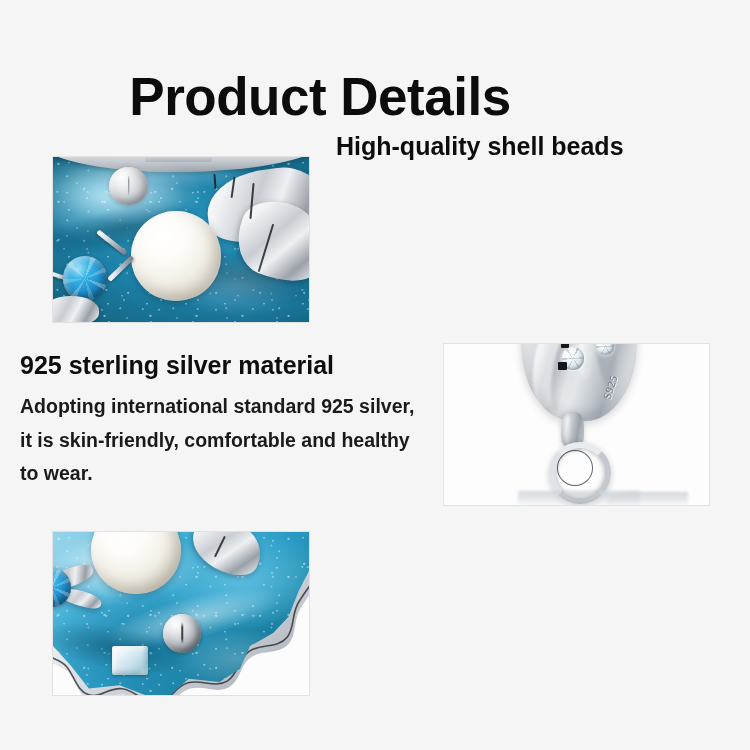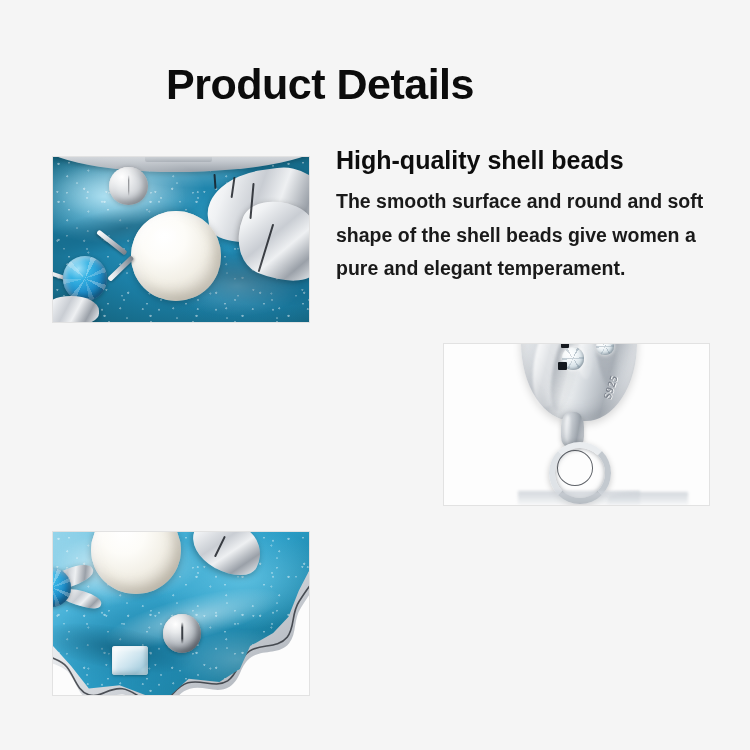--- a/index.html
+++ b/index.html
@@ -21,21 +21,21 @@
     inset: 0;
   }
 
   
   .page-title {
     position: absolute;
     top: 33px;
     left: 0;
     width: 640px;
     text-align: center;
-    font-size: 43px;
+    font-size: 53px;
     font-weight: 700;
     letter-spacing: -0.5px;
     color: #0c0c0c;
     line-height: 1.05;
   }
 
   
   .photo-panel {
     position: absolute;
     background: #ffffff;
@@ -271,21 +271,21 @@
     inset: 0;
   }
 
   
   .text-block { position: absolute; }
   .block-heading {
     font-size: 25px;
     font-weight: 700;
     color: #0d0d0d;
     line-height: 1.2;
-    margin: 16px 0 10px 0;
+    margin: 2px 0 10px 0;
     white-space: nowrap;
   }
   .block-body {
     font-size: 19.5px;
     font-weight: 600;
     color: #1a1a1a;
     line-height: 1.72;
     margin: 0;
   }
 
@@ -451,18 +451,21 @@
       <div class="silver-bead" style="left:43%;top:50%;width:15%;height:24%;">
         <div class="bead-seam"></div>
       </div>
 
       <div class="sq-stone" style="left:23%;top:70%;width:14%;height:18%;"></div>
     </div>
   </div>
 
   <div class="text-block" id="text-1">
     <h2 class="block-heading">High-quality shell beads</h2>
-    <p class="block-body">The smooth surface and round and soft shape of the shell beads give women a pure and elegant temperament.</p>
   </div>
 
+  <div class="text-block" id="text-2">
+    <h2 class="block-heading">925 sterling silver material</h2>
+    <p class="block-body">Adopting international standard 925 silver, it is skin-friendly, comfortable and healthy to wear.</p>
+  </div>
 
 
 </div>
 
 </body></html>

